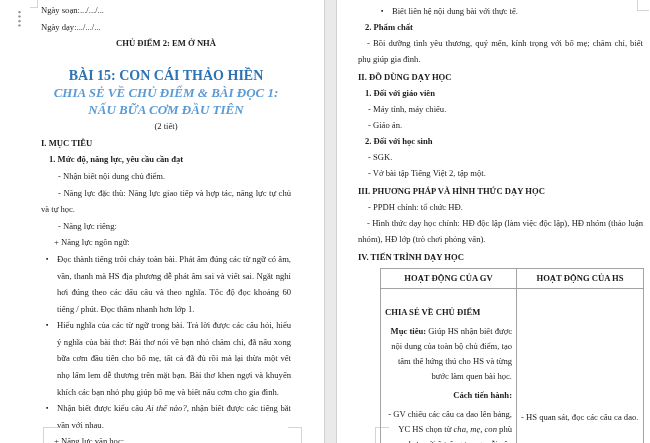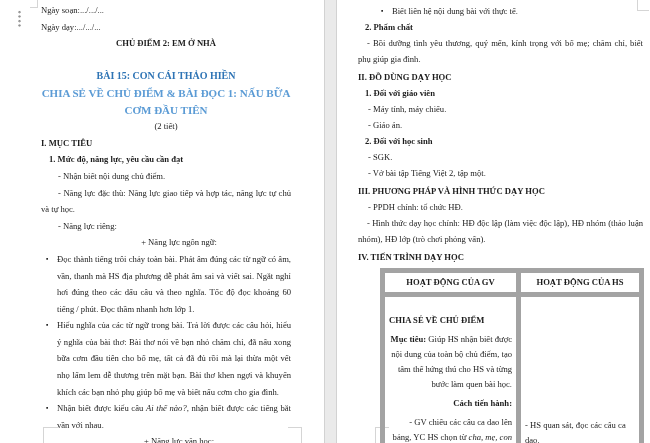--- a/index.html
+++ b/index.html
@@ -17,40 +17,40 @@
 
   .content { position: absolute; font-size: 8.6px; line-height: 16.6px; }
   #c1 { left: 25px; top: 2px; width: 250px; }
   #c2 { left: 21px; top: 3px; width: 285px; line-height: 16px; }
 
   p { margin: 0; }
   .b   { font-weight: bold; }
   .ctr { text-align: center; }
   .jst { text-align: justify; }
   .t-blue  { color: #2e74b5; }
-  .t-blue2 { color: #5b9bd5; font-size: 11px; }
-  .big { font-size: 10px; }
+  .t-blue2 { color: #5b9bd5; font-size: 13px; font-style: italic; }
+  .big { font-size: 14px; }
 
   .mt-line { margin-top: 16.6px; }
   .sub1  { margin-left: 8px; }
   .dash1 { margin-left: 17px; }
   .dashw { text-indent: 17px; }
-  .plus  { margin-left: 26px; text-align: center; }
+  .plus  { margin-left: 13px; }
   .bullet  { position: relative; margin-left: 16px; }
   .bullet2 { position: relative; margin-left: 34px; }
   .bm { position: absolute; left: -11px; top: 0; font-size: 6.5px; }
 
   .h-num  { margin-left: 7px; }
   .dash2  { margin-left: 10px; }
   .dashw2 { text-indent: 9px; }
   .mt2 { margin-top: 2px; }
 
   table.tbl { border-collapse: collapse; margin: 3px 0 0 22px; width: 264px;
               font-size: 8.6px; line-height: 15px; table-layout: fixed; }
-  .tbl th, .tbl td { border: 5px solid #a3a3a3; vertical-align: top; }
+  .tbl th, .tbl td { border: 1px solid #a3a3a3; vertical-align: top; }
   .tbl th { text-align: center; font-weight: bold; padding: 2px 2px; }
   .tbl td { padding: 16px 4px 3px 4px; }
   .col-gv { width: 136px; }
   .cellp { margin: 0; }
   .mt4 { margin-top: 4px; text-align: right; }
   .hs-note { margin-top: 105px; }
 
   .crop { position: absolute; }
   #cm-tl1 { left: 14px;  top: 0;     width: 8px;  height: 8px;
             border-right: 1px solid #d5d5d5; border-bottom: 1px solid #d5d5d5; }

